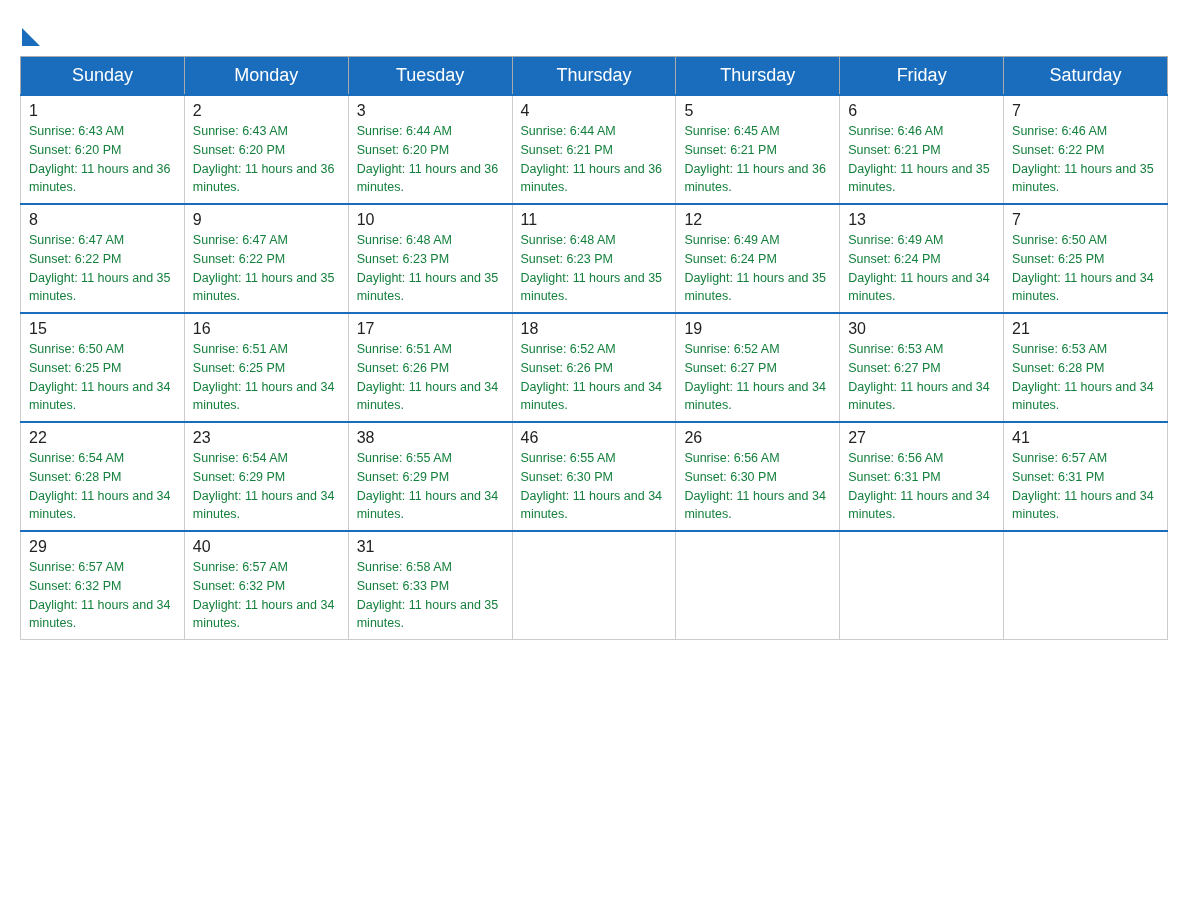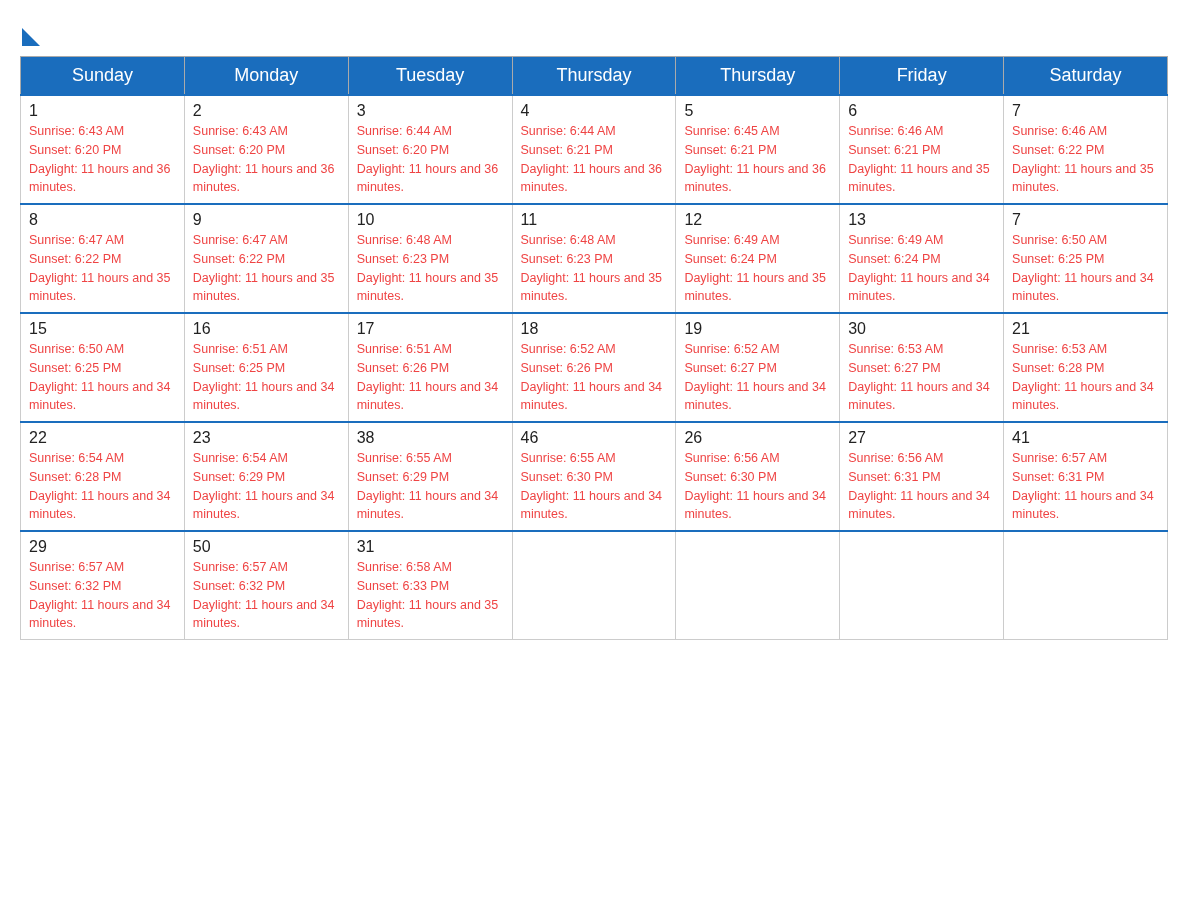--- a/index.html
+++ b/index.html
@@ -91,21 +91,21 @@
     }
     .calendar td .day-num {
       font-size: 16px;
       font-weight: normal;
       display: block;
       margin-bottom: 2px;
     }
     .calendar td .day-info {
       font-size: 12.5px;
       line-height: 1.5;
-      color: #ef4444;
+      color: #15803d;
     }
     .empty-cell {
       border-top: 2px solid #1a6dbd;
     }
   </style>
 </head>
 <body>
 
 <div class="header">
   <div class="logo">
@@ -253,21 +253,21 @@
           <span class="day-num">41</span>
           <span class="day-info">Sunrise: 6:57 AM<br>Sunset: 6:31 PM<br>Daylight: 11 hours and 34 minutes.</span>
         </td>
       </tr>
       <tr>
         <td>
           <span class="day-num">29</span>
           <span class="day-info">Sunrise: 6:57 AM<br>Sunset: 6:32 PM<br>Daylight: 11 hours and 34 minutes.</span>
         </td>
         <td>
-          <span class="day-num">50</span>
+          <span class="day-num">40</span>
           <span class="day-info">Sunrise: 6:57 AM<br>Sunset: 6:32 PM<br>Daylight: 11 hours and 34 minutes.</span>
         </td>
         <td>
           <span class="day-num">31</span>
           <span class="day-info">Sunrise: 6:58 AM<br>Sunset: 6:33 PM<br>Daylight: 11 hours and 35 minutes.</span>
         </td>
         <td class="empty-cell"></td>
         <td class="empty-cell"></td>
         <td class="empty-cell"></td>
         <td class="empty-cell"></td>

